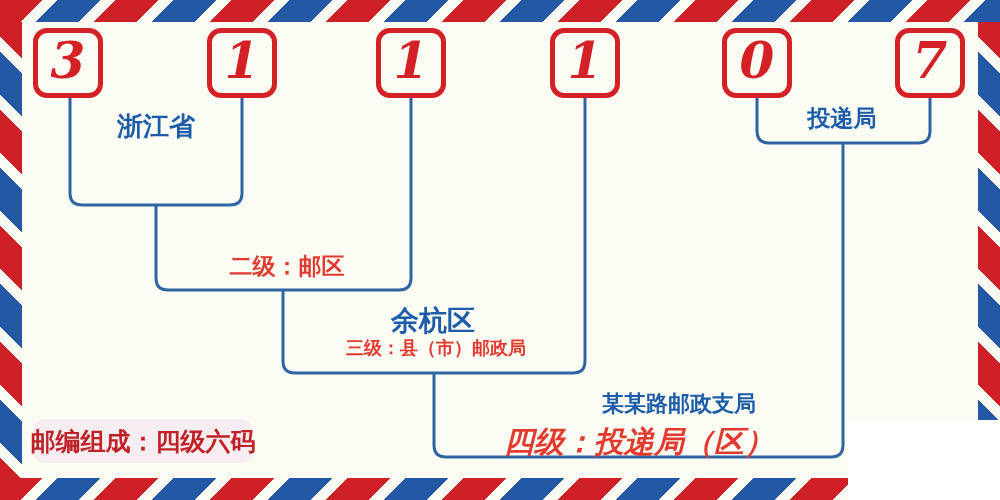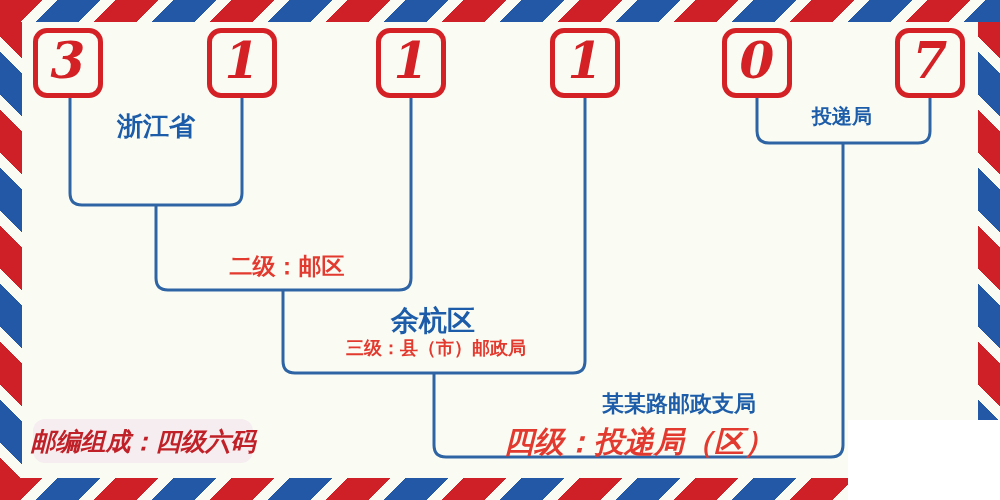--- a/index.html
+++ b/index.html
@@ -88,29 +88,29 @@
   .lbl-blue { color: var(--blue-text); }
   .lbl-red  { color: var(--annotation-red); }
 
   .lbl-zhejiang   { left: 156px; top: 111px; font-size: 26px; }
   .lbl-level1     { left: 156px; top: 145px; font-size: 23px; line-height: 28px; }
   .lbl-level2     { left: 287px; top: 253px; font-size: 23px; }
   .lbl-yuhang     { left: 433px; top: 304px; font-size: 28px; }
   .lbl-level3     { left: 436px; top: 338px; font-size: 18px; }
   .lbl-branch     { left: 634px; top: 391px; font-size: 22px; margin-left: 45px; }
   .lbl-level4     { left: 639px; top: 424px; font-size: 30px; font-style: italic; }
-  .lbl-delivery   { left: 842px; top: 105px; font-size: 20px; }
+  .lbl-delivery   { left: 842px; top: 105px; font-size: 23px; }
 
   
   .badge {
     position: absolute; left: 33px; top: 419px;
     width: 220px; height: 44px;
     background: var(--badge-background);
     border-radius: 12px;
-    display: flex; align-items: center; justify-content: center; font-style: italic;
+    display: flex; align-items: center; justify-content: center;
   }
   .badge-text {
     color: var(--badge-text-red);
     font-weight: bold;
     font-size: 25px;
     white-space: nowrap;
   }
 </style>
 </head>
 <body>

